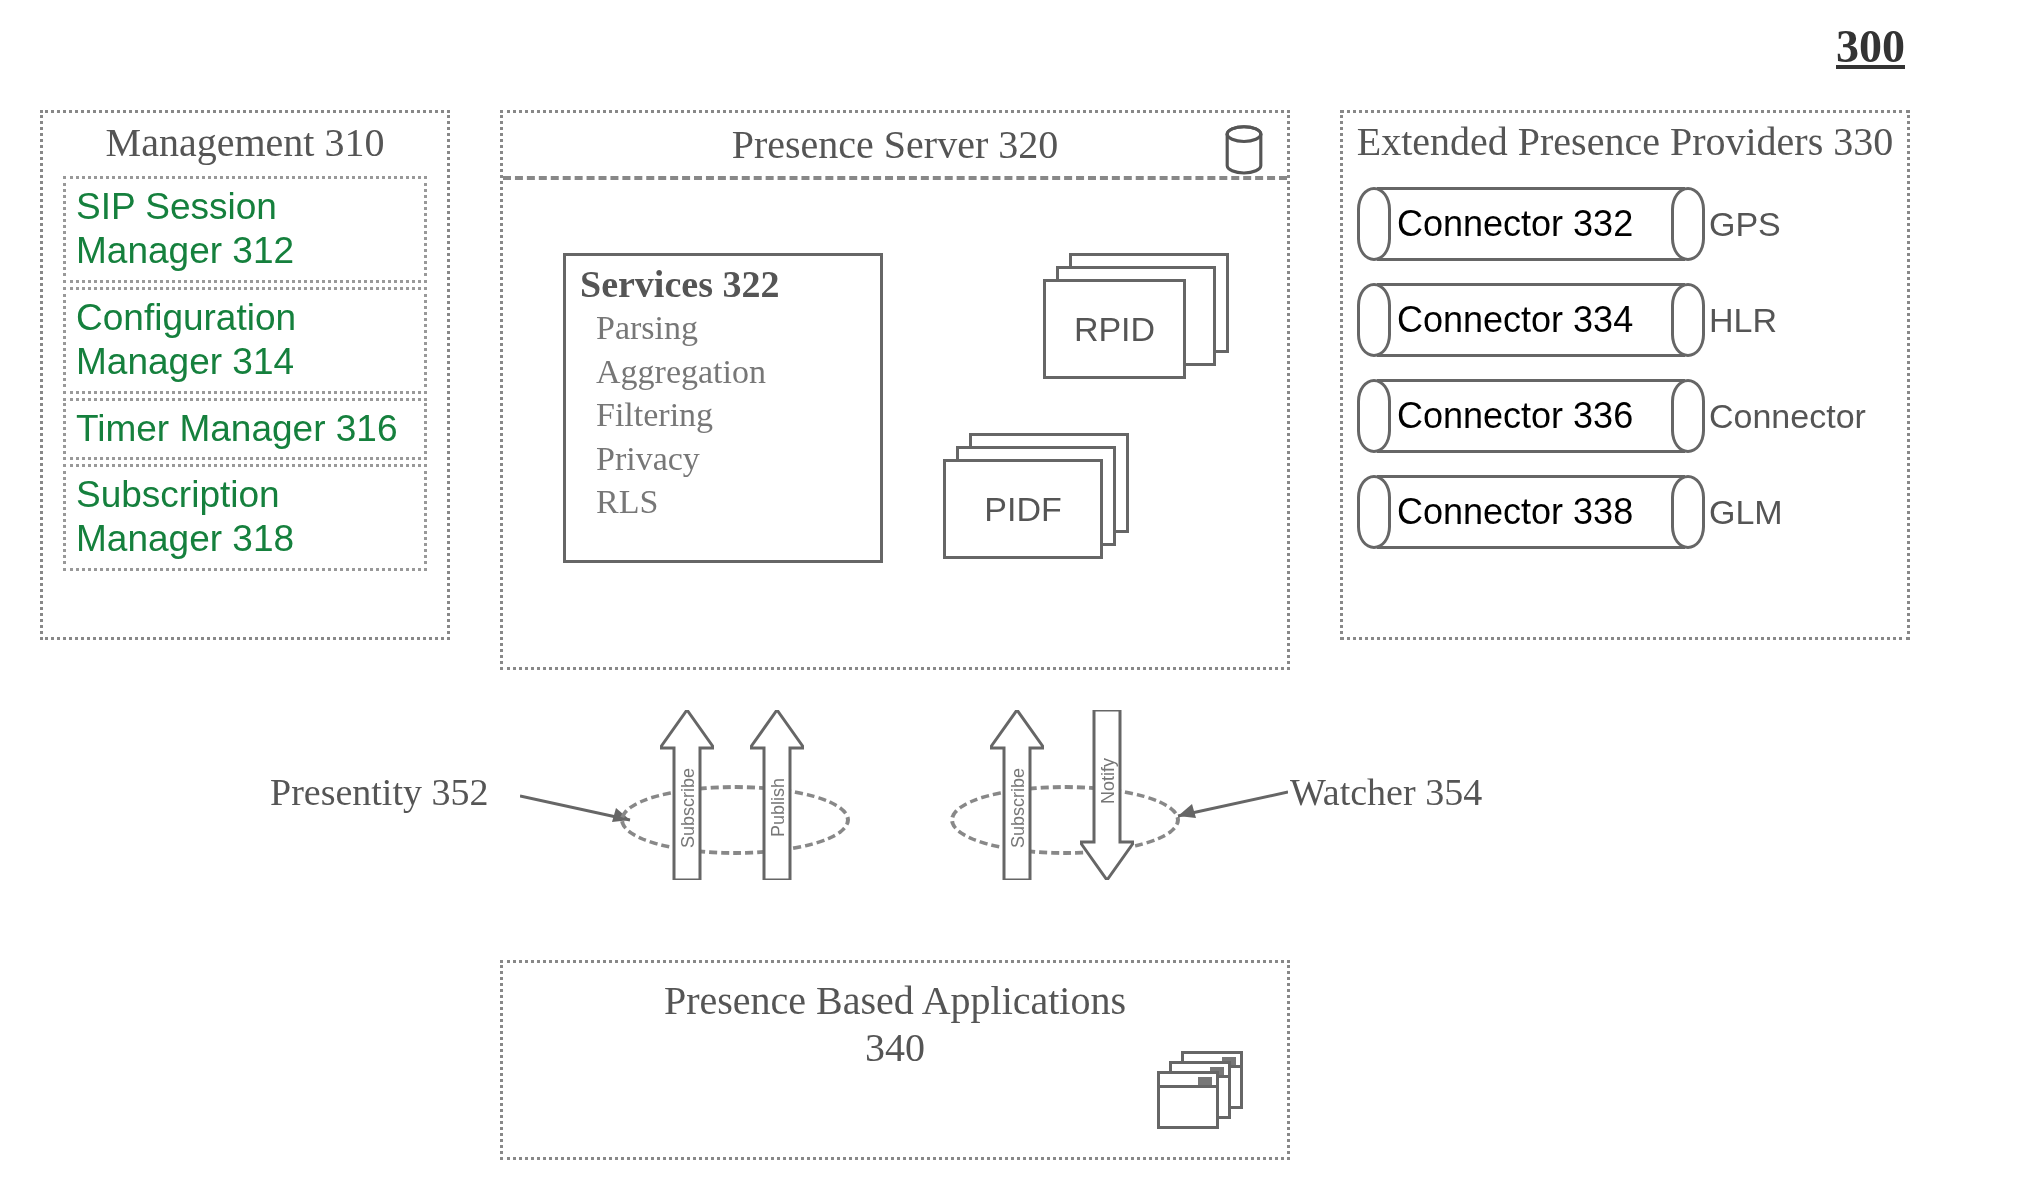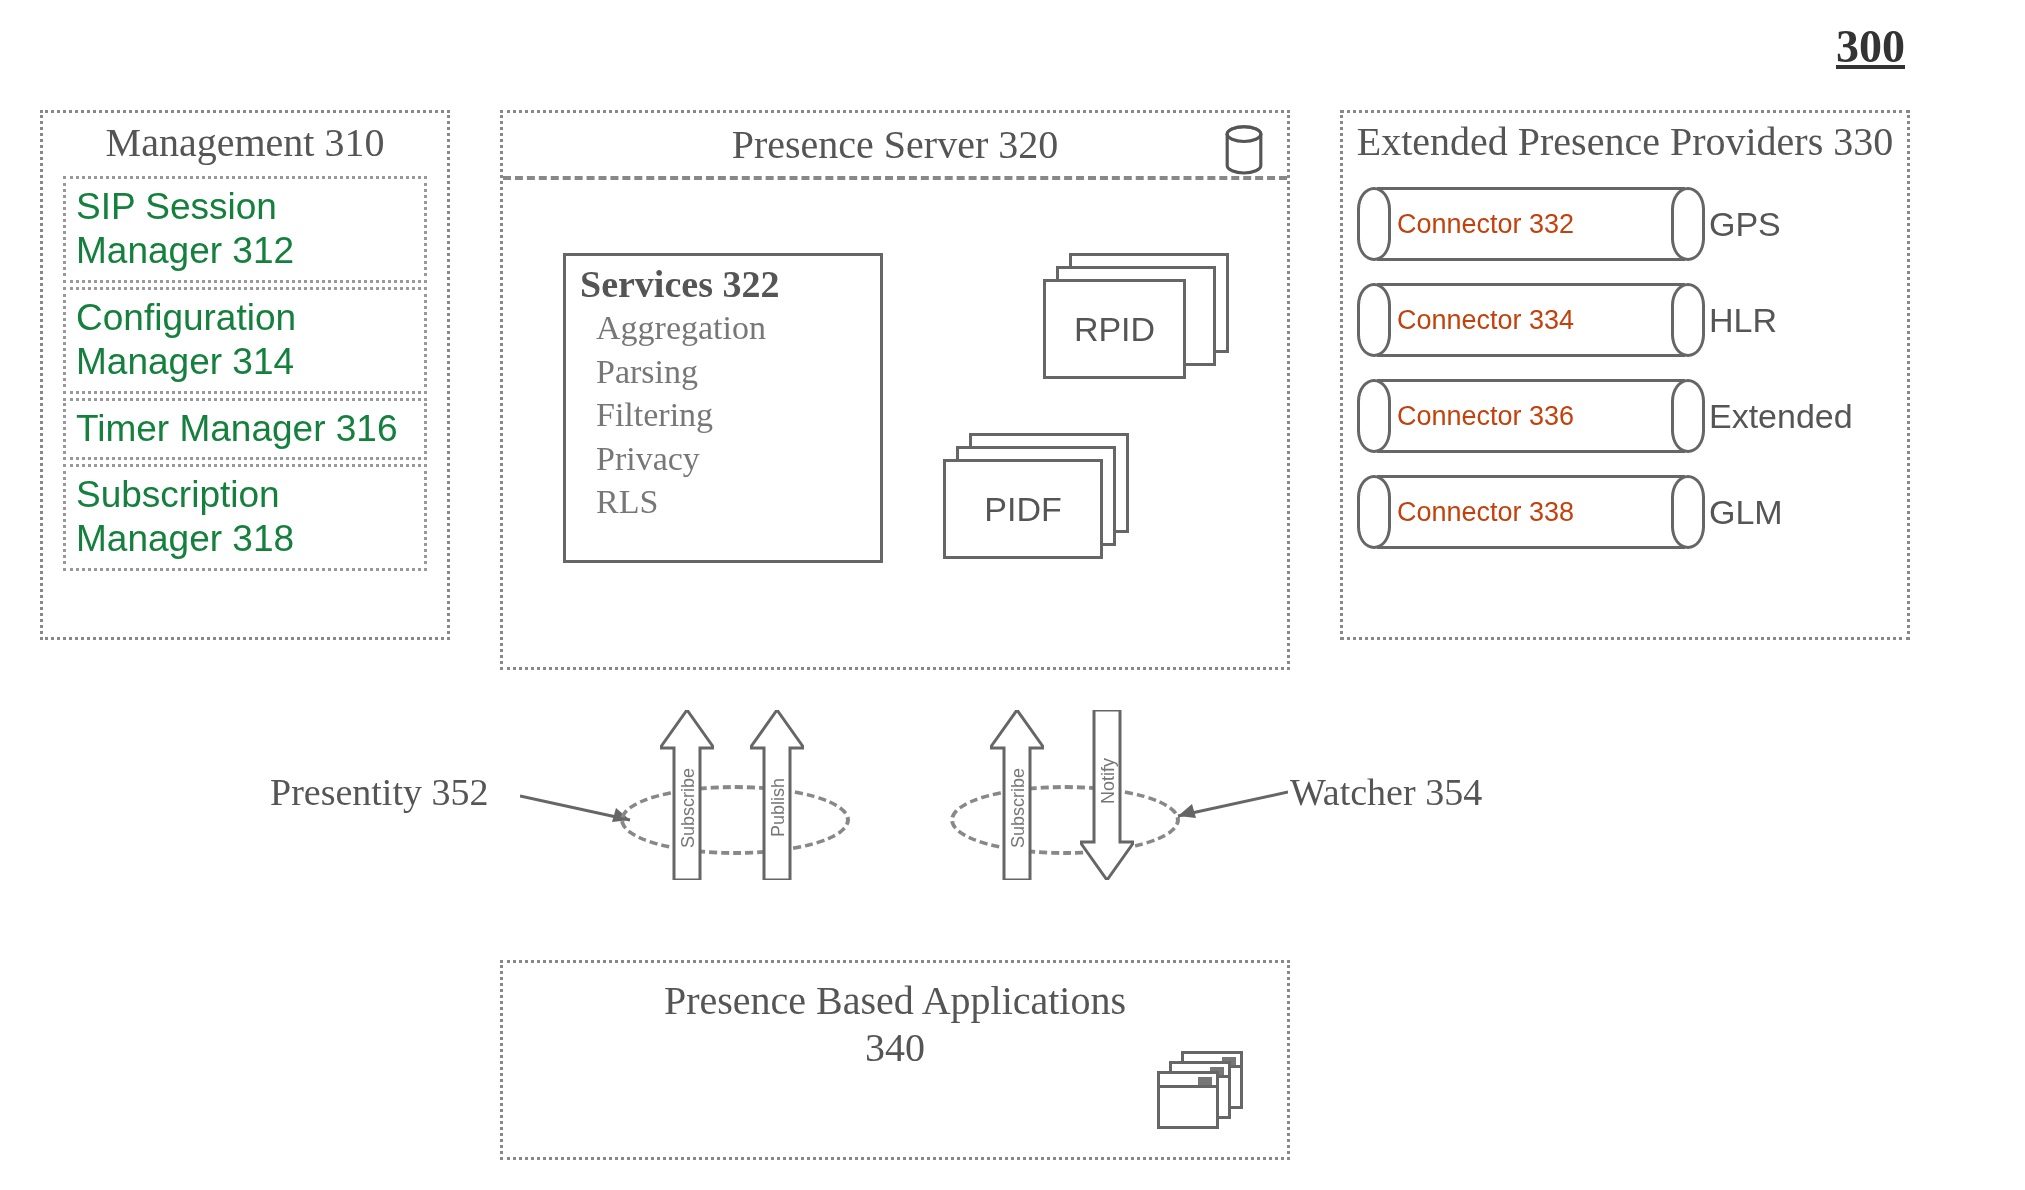--- a/index.html
+++ b/index.html
@@ -97,21 +97,21 @@
   }
   .cap-left { left: -14px; }
   .cap-right { right: -14px; }
   .cap-mid {
     position: absolute; left: 6px; right: 6px; top: 0; bottom: 0;
     border-top: 3px solid #666; border-bottom: 3px solid #666; background: #fff;
   }
   .cap-label {
     position: relative;
     font-family: Arial, Helvetica, sans-serif;
-    font-size: 27px; color: #c2410c;
+    font-size: 36px; color: #000000;
     margin-left: 26px;
   }
   .ext-label {
     font-family: Arial, Helvetica, sans-serif;
     font-size: 34px; color: #555;
   }
   
   .apps { left: 500px; top: 960px; width: 790px; height: 200px; }
   .apps-title { font-size: 40px; text-align: center; padding-top: 14px; color: #555; }
   .apps-sub { font-size: 40px; text-align: center; color: #555; }
@@ -169,22 +169,22 @@
     <div class="hdr-title">Presence Server 320</div>
     <svg class="db-icon" viewBox="0 0 40 52">
       <ellipse cx="20" cy="8" rx="16" ry="7" fill="#fff" stroke="#555" stroke-width="3"></ellipse>
       <path d="M4 8 v30 a16 7 0 0 0 32 0 V8" fill="#fff" stroke="#555" stroke-width="3"></path>
       <ellipse cx="20" cy="8" rx="16" ry="7" fill="none" stroke="#555" stroke-width="3"></ellipse>
     </svg>
   </div>
   <div class="services">
     <div class="services-title">Services 322</div>
     <div class="services-list">
+      <div>Parsing</div>
       <div>Aggregation</div>
-      <div>Parsing</div>
       <div>Filtering</div>
       <div>Privacy</div>
       <div>RLS</div>
     </div>
   </div>
 
   <div class="stacked" style="left:540px; top:140px; width:190px; height:140px;">
     <div class="stack-card" style="left:26px; top:0; width:160px; height:100px;"></div>
     <div class="stack-card" style="left:13px; top:13px; width:160px; height:100px;"></div>
     <div class="stack-card" style="left:0; top:26px; width:143px; height:100px;">
@@ -222,21 +222,21 @@
       </div>
       <span class="ext-label">HLR</span>
     </div>
     <div class="ext-row">
       <div class="capsule">
         <div class="cap-mid"></div>
           <div class="cap-cyl cap-left"></div>
           <div class="cap-cyl cap-right"></div>
         <span class="cap-label">Connector 336</span>
       </div>
-      <span class="ext-label">Extended</span>
+      <span class="ext-label">Connector</span>
     </div>
     <div class="ext-row">
       <div class="capsule">
         <div class="cap-mid"></div>
           <div class="cap-cyl cap-left"></div>
           <div class="cap-cyl cap-right"></div>
         <span class="cap-label">Connector 338</span>
       </div>
       <span class="ext-label">GLM</span>
     </div>

